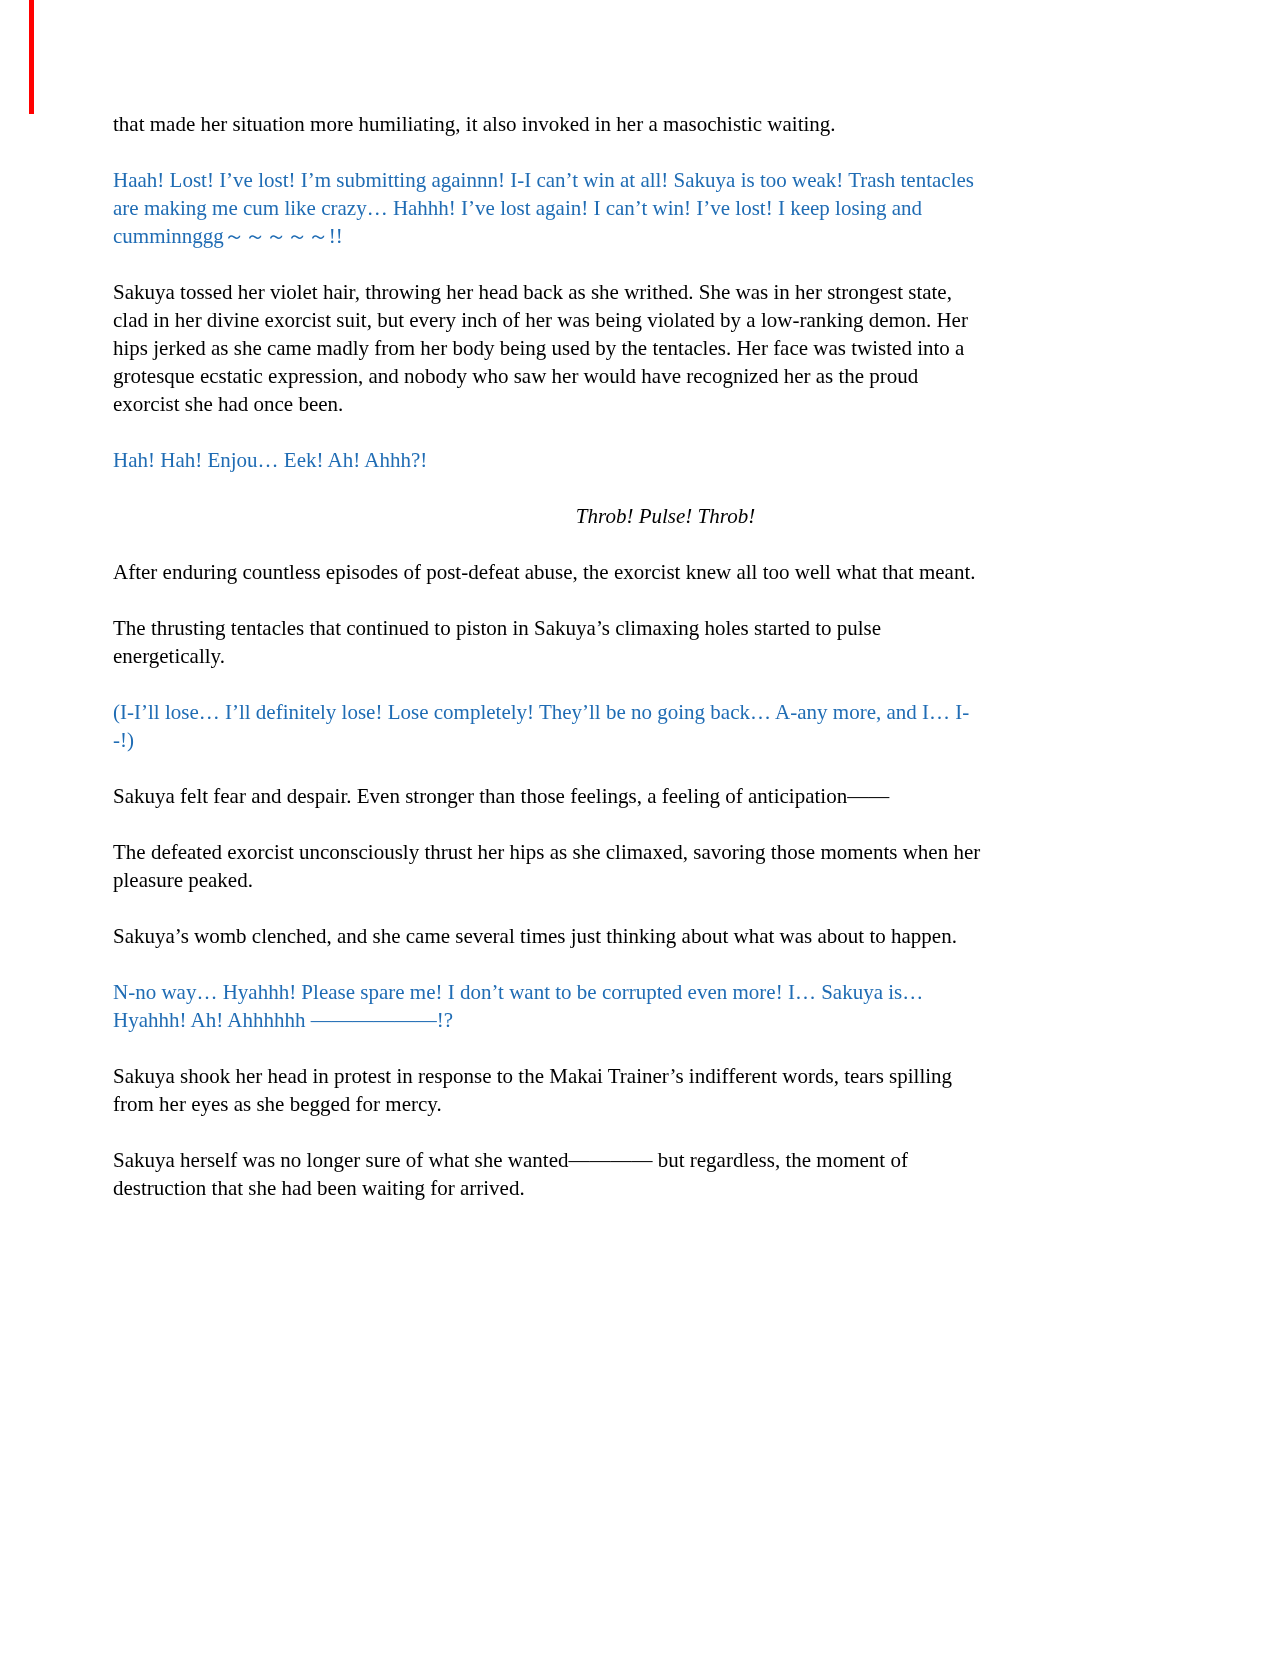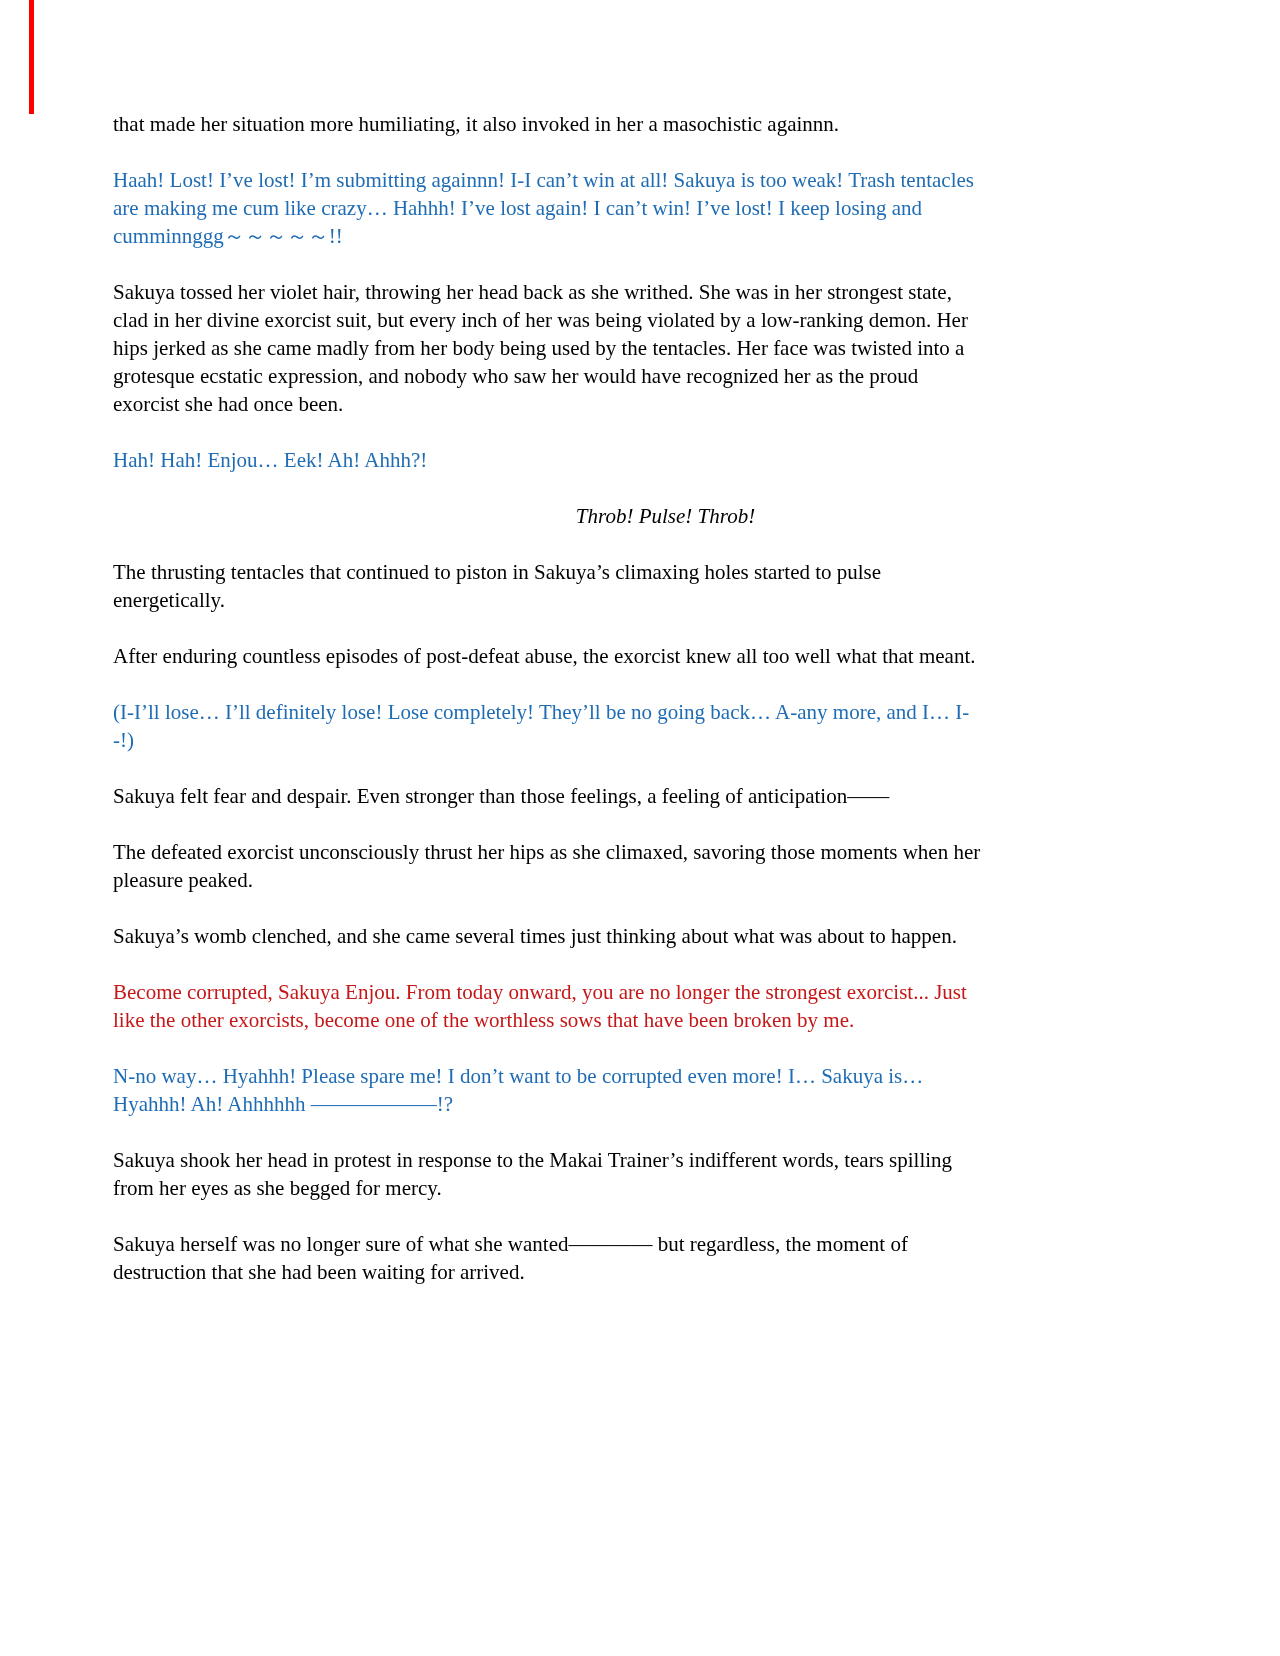--- a/index.html
+++ b/index.html
@@ -39,41 +39,39 @@
   p.dialogue-blue { color: var(--blue, #1f6cb4); }
   p.dialogue-red  { color: var(--red, #c51717); }
   p.sfx           { font-style: italic; text-align: center; }
 </style>
 </head>
 <body style="background: rgb(255, 255, 255);">
 
 <div class="red-margin-bar"></div>
 
 <div class="page-text">
-  <p class="narration">that made her situation more humiliating, it also invoked in her a masochistic againnn.</p>
+  <p class="narration">that made her situation more humiliating, it also invoked in her a masochistic waiting.</p>
   <p class="dialogue-blue">Haah! Lost! I’ve lost! I’m submitting againnn! I-I can’t win at all! Sakuya is too weak! Trash tentacles
 are making me cum like crazy… Hahhh! I’ve lost again! I can’t win! I’ve lost! I keep losing and
 cumminnggg～～～～～!!</p>
   <p class="narration">Sakuya tossed her violet hair, throwing her head back as she writhed. She was in her strongest state,
 clad in her divine exorcist suit, but every inch of her was being violated by a low-ranking demon. Her
 hips jerked as she came madly from her body being used by the tentacles. Her face was twisted into a
 grotesque ecstatic expression, and nobody who saw her would have recognized her as the proud
 exorcist she had once been.</p>
   <p class="dialogue-blue">Hah! Hah! Enjou… Eek! Ah! Ahhh?!</p>
   <p class="sfx">Throb! Pulse! Throb!</p>
+  <p class="narration">After enduring countless episodes of post-defeat abuse, the exorcist knew all too well what that meant.</p>
   <p class="narration">The thrusting tentacles that continued to piston in Sakuya’s climaxing holes started to pulse
 energetically.</p>
-  <p class="narration">After enduring countless episodes of post-defeat abuse, the exorcist knew all too well what that meant.</p>
   <p class="dialogue-blue">(I-I’ll lose… I’ll definitely lose! Lose completely! They’ll be no going back… A-any more, and I… I-
 -!)</p>
   <p class="narration">Sakuya felt fear and despair. Even stronger than those feelings, a feeling of anticipation——</p>
   <p class="narration">The defeated exorcist unconsciously thrust her hips as she climaxed, savoring those moments when her
 pleasure peaked.</p>
   <p class="narration">Sakuya’s womb clenched, and she came several times just thinking about what was about to happen.</p>
-  <p class="dialogue-red">Become corrupted, Sakuya Enjou. From today onward, you are no longer the strongest exorcist... Just
-like the other exorcists, become one of the worthless sows that have been broken by me.</p>
   <p class="dialogue-blue">N-no way… Hyahhh! Please spare me! I don’t want to be corrupted even more! I… Sakuya is…
 Hyahhh! Ah! Ahhhhhh ——————!?</p>
   <p class="narration">Sakuya shook her head in protest in response to the Makai Trainer’s indifferent words, tears spilling
 from her eyes as she begged for mercy.</p>
   <p class="narration">Sakuya herself was no longer sure of what she wanted———— but regardless, the moment of
 destruction that she had been waiting for arrived.</p>
 </div>
 
 </body></html>

